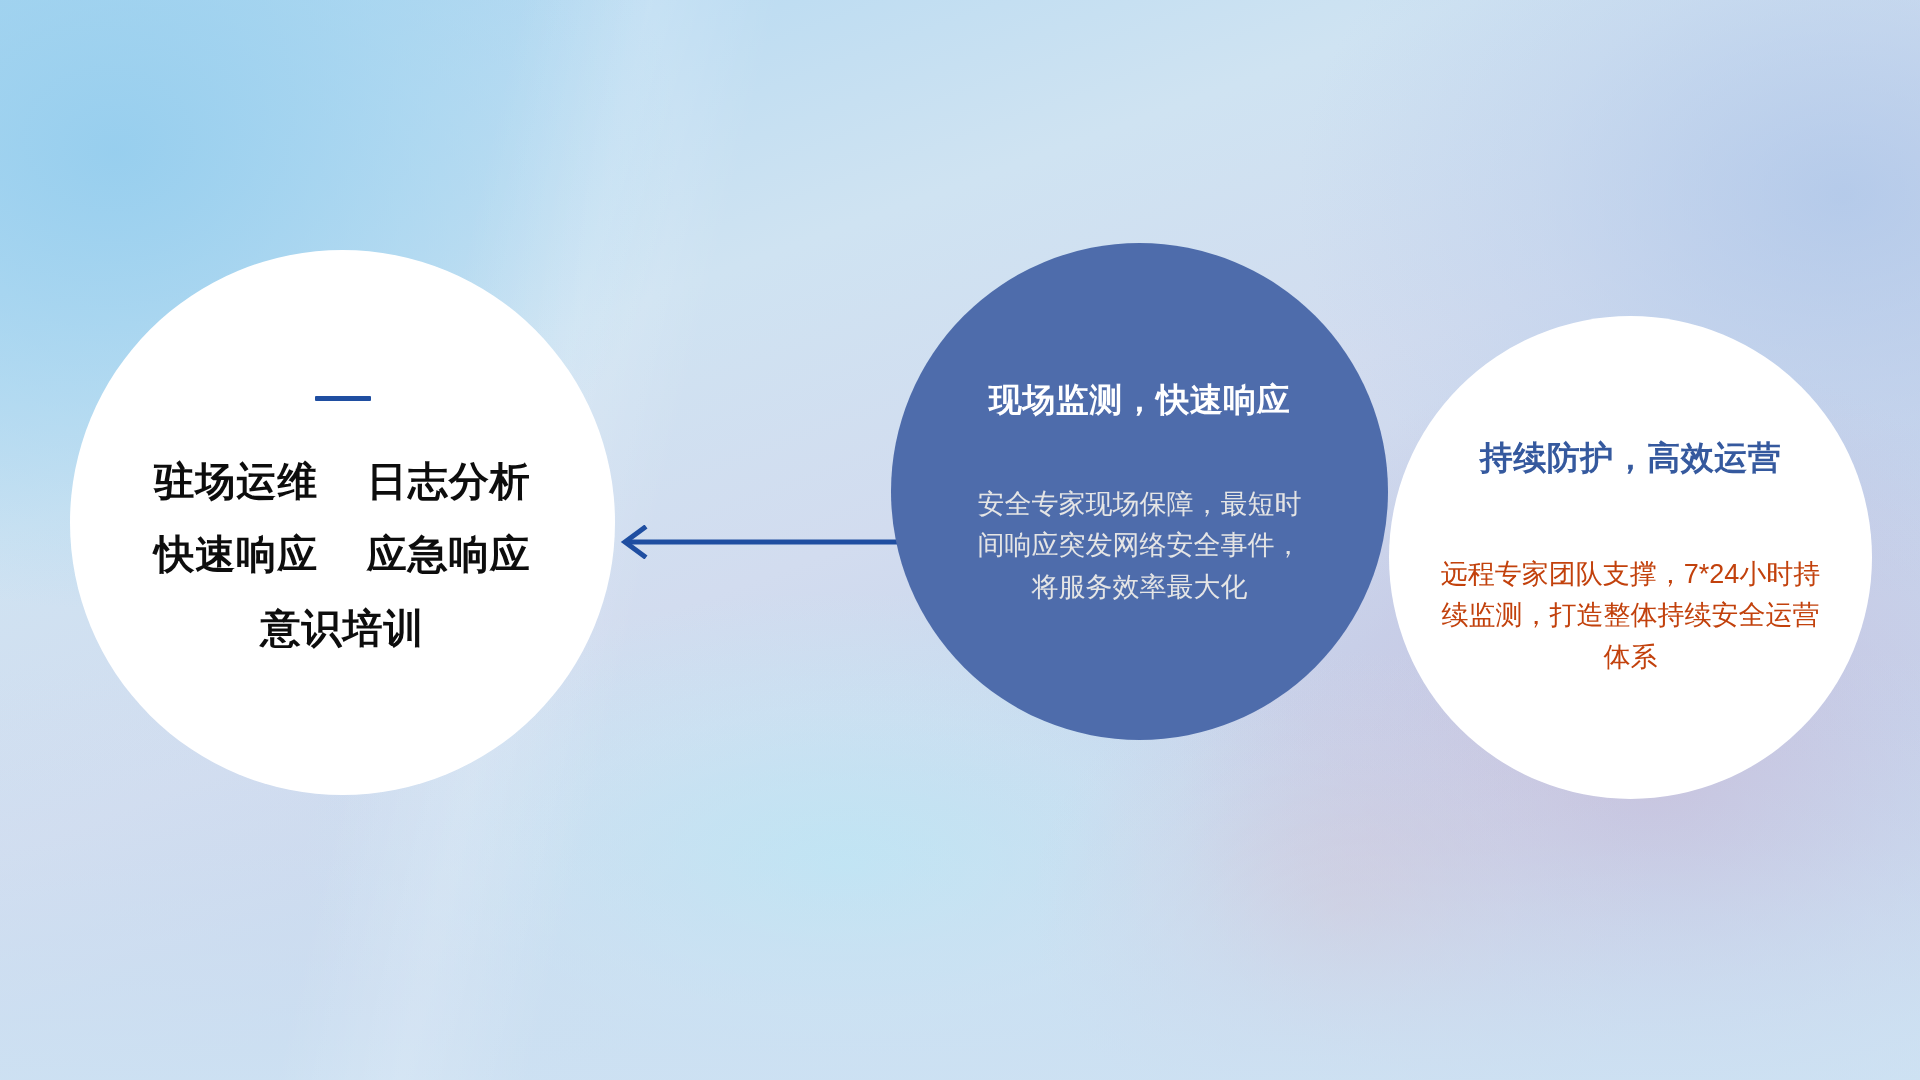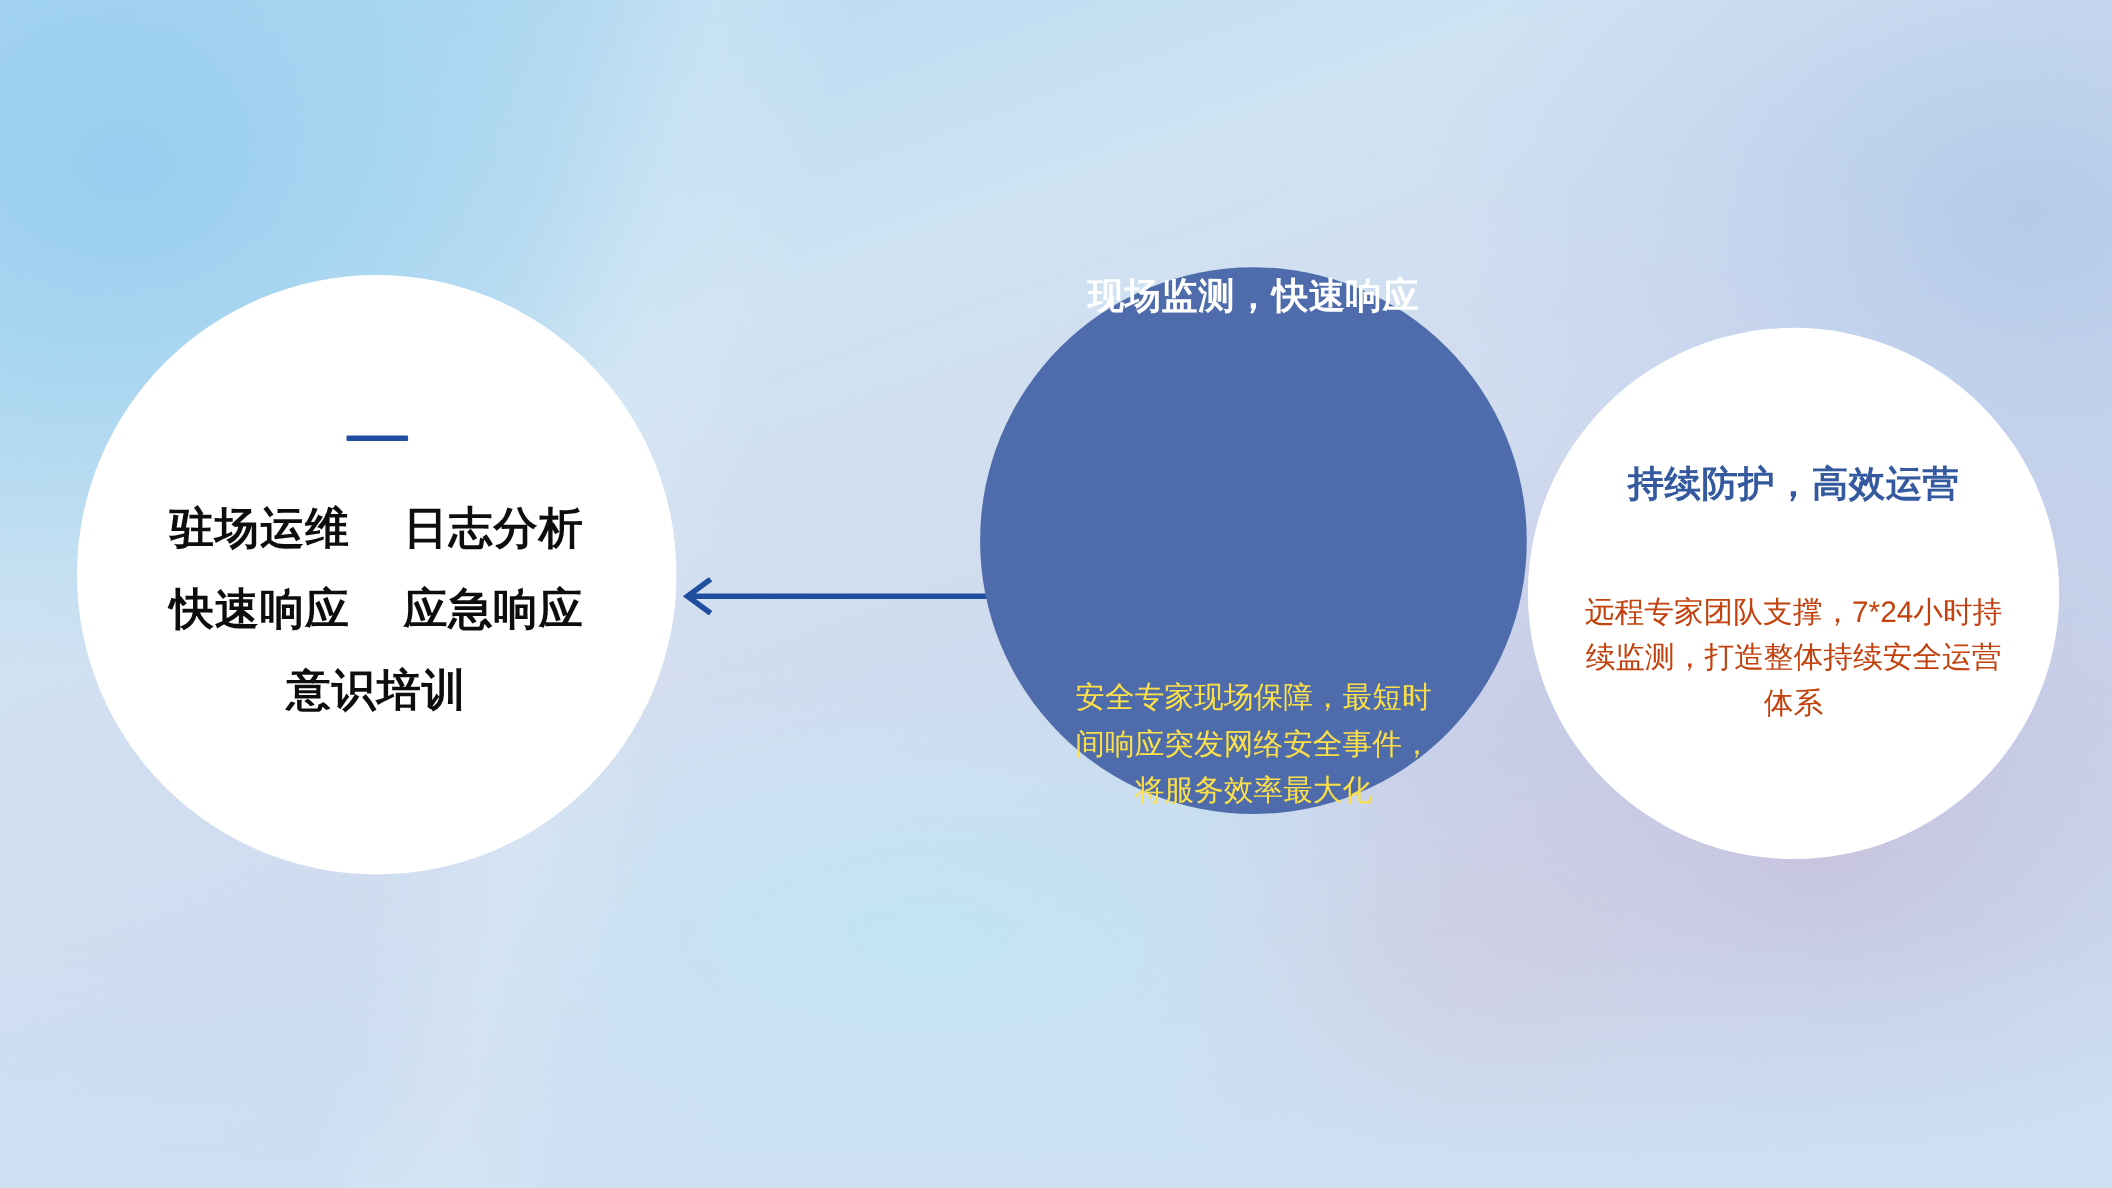--- a/index.html
+++ b/index.html
@@ -105,21 +105,21 @@
     height: 545px;
   }
   #center-circle {
     left: 891px;
     top: 243px;
     width: 497px;
     height: 497px;
   }
   #right-circle {
     left: 1389px;
-    top: 298px;
+    top: 316px;
     width: 483px;
     height: 483px;
   }
 
   
   #arrow-connector {
     position: absolute;
     left: 610px;
     top: 525px;
     width: 300px;
@@ -158,35 +158,34 @@
     white-space: pre;
   }
   .left-line:last-child {
     margin-bottom: 0;
   }
 
   
   #center-content {
     padding: 0 38px;
     padding-top: 6px;
-    justify-content: space-between;
   }
   .center-title {
     font-size: 33px;
     font-weight: bold;
     color: #ffffff;
     letter-spacing: 0.5px;
     line-height: 1.2;
     margin: 0 0 64px 0;
     white-space: nowrap;
   }
   .center-body {
     font-size: 27px;
     font-weight: normal;
-    color: #fde047;
+    color: #e5e5e5;
     line-height: 1.55;
     margin: 0;
     max-width: 330px;
   }
 
   
   #right-content {
     padding: 0 36px;
     padding-top: 2px;
   }

